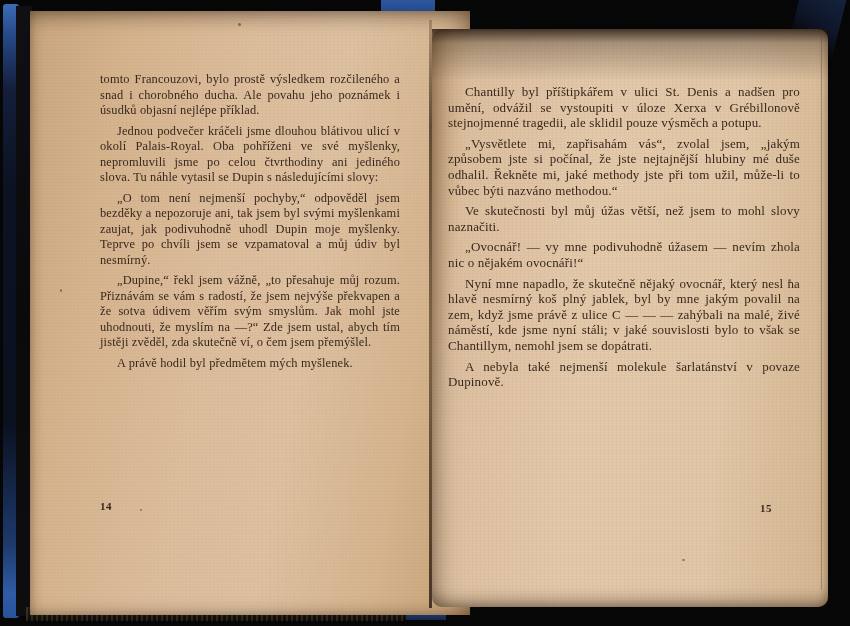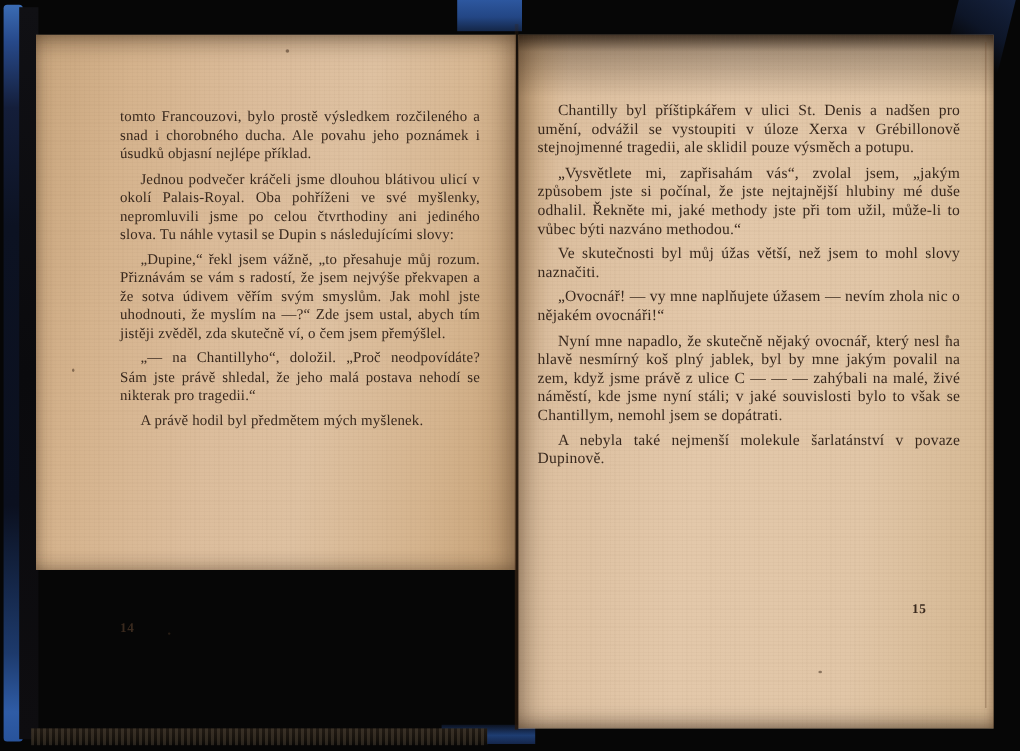--- a/index.html
+++ b/index.html
@@ -37,39 +37,41 @@
   .cloth-bottom-band{
     position:absolute;left:26px;top:607px;width:380px;height:14px;
     background:
       repeating-linear-gradient(90deg,rgba(120,105,85,.28) 0 2px,rgba(0,0,0,0) 2px 5px),
       linear-gradient(180deg,#221b14 0%,#14100b 70%,#090807 100%);
   }
 
   
   .page{position:absolute;}
   .page-left{
-    left:30px;top:29px;width:400px;height:446px;
+    left:30px;top:11px;width:400px;height:604px;
     background:linear-gradient(100deg,#c9a67e 0%,#d5b38d 18%,#dcbd9c 42%,#dec1a1 60%,#d5b48e 82%,#c8a47a 97%);
     box-shadow:
       inset -16px 0 24px -10px rgba(70,45,25,.50),
       inset 10px 0 14px -10px rgba(60,40,20,.40),
       inset 0 16px 20px -14px rgba(40,25,12,.55),
       inset 0 -10px 14px -10px rgba(40,25,12,.35);
+    padding-left: 40px;
   }
   .gutter-crease{
     position:absolute;left:429px;top:20px;width:3px;height:588px;
     background:linear-gradient(180deg,rgba(54,34,18,.25) 0%,rgba(54,34,18,.72) 18%,rgba(70,46,26,.6) 55%,rgba(40,24,12,.8) 100%);
   }
   .page-right{
     left:432px;top:29px;width:396px;height:578px;
     background:linear-gradient(95deg,#cba77d 0%,#dcbf9f 10%,#e3c8aa 40%,#e1c6a7 72%,#d5b893 96%);
     box-shadow:
       inset 14px 0 22px -10px rgba(60,38,20,.50),
       inset -6px 0 10px -6px rgba(90,60,35,.55),
       inset 0 -14px 18px -12px rgba(30,18,10,.55);
+    border-radius: 10px;
   }
   .page-right .top-shadow{
     position:absolute;left:0;top:0;width:100%;height:60px;
     background:linear-gradient(to bottom,rgba(28,17,9,.78) 0,rgba(28,17,9,.30) 14px,rgba(28,17,9,0) 52px);
     pointer-events:none;
   }
   .page-right .edge-line{
     position:absolute;right:6px;top:6px;width:1px;height:96%;
     background:rgba(100,68,42,.38);
   }
@@ -110,40 +112,40 @@
 
   <div class="page page-left">
     <div class="grain"></div>
     <div class="speck" style="left:208px;top:12px;width:3px;height:3px;"></div>
     <div class="speck" style="left:110px;top:498px;width:2px;height:2px;"></div>
     <div class="speck" style="left:30px;top:278px;width:2px;height:3px;"></div>
 
     <div class="text-block tb-left">
       <p>tomto Francouzovi, bylo prostě výsledkem rozčileného a snad i chorobného ducha. Ale povahu jeho poznámek i úsudků objasní nejlépe příklad.</p>
       <p class="indent">Jednou podvečer kráčeli jsme dlouhou blátivou ulicí v okolí Palais-Royal. Oba pohříženi ve své myšlenky, nepromluvili jsme po celou čtvrthodiny ani jediného slova. Tu náhle vytasil se Dupin s následujícími slovy:</p>
+      <p class="indent">„O tom není nejmenší pochyby,“ odpověděl jsem bezděky a nepozoruje ani, tak jsem byl svými myšlenkami zaujat, jak podivuhodně uhodl Dupin moje myšlenky. Teprve po chvíli jsem se vzpamatoval a můj údiv byl nesmírný.</p>
       <p class="indent">„Dupine,“ řekl jsem vážně, „to přesahuje můj rozum. Přiznávám se vám s radostí, že jsem nejvýše překvapen a že sotva údivem věřím svým smyslům. Jak mohl jste uhodnouti, že myslím na —?“ Zde jsem ustal, abych tím jistěji zvěděl, zda skutečně ví, o čem jsem přemýšlel.</p>
-      <p class="indent">„— na Chantillyho“, doložil. „Proč neodpovídáte? Sám jste právě shledal, že jeho malá postava nehodí se nikterak pro tragedii.“</p>
       <p class="indent">A právě hodil byl předmětem mých myšlenek.</p>
     </div>
     <div class="page-num pn-left">14</div>
   </div>
 
   <div class="gutter-crease"></div>
 
   <div class="page page-right">
     <div class="top-shadow"></div>
     <div class="edge-line"></div>
     <div class="grain"></div>
     <div class="speck" style="left:250px;top:530px;width:3px;height:2px;"></div>
     <div class="speck" style="left:356px;top:250px;width:3px;height:3px;"></div>
 
     <div class="text-block tb-right">
       <p class="indent">Chantilly byl příštipkářem v ulici St. Denis a nadšen pro umění, odvážil se vystoupiti v úloze Xerxa v Grébillonově stejnojmenné tragedii, ale sklidil pouze výsměch a potupu.</p>
       <p class="indent">„Vysvětlete mi, zapřisahám vás“, zvolal jsem, „jakým způsobem jste si počínal, že jste nejtajnější hlubiny mé duše odhalil. Řekněte mi, jaké methody jste při tom užil, může-li to vůbec býti nazváno methodou.“</p>
       <p class="indent">Ve skutečnosti byl můj úžas větší, než jsem to mohl slovy naznačiti.</p>
-      <p class="indent">„Ovocnář! — vy mne naplňujete úžasem — nevím zhola nic o nějakém ovocnáři!“</p>
+      <p class="indent">„Ovocnář! — vy mne podivuhodně úžasem — nevím zhola nic o nějakém ovocnáři!“</p>
       <p class="indent">Nyní mne napadlo, že skutečně nějaký ovocnář, který nesl na hlavě nesmírný koš plný jablek, byl by mne jakým povalil na zem, když jsme právě z ulice C — — — zahýbali na malé, živé náměstí, kde jsme nyní stáli; v jaké souvislosti bylo to však se Chantillym, nemohl jsem se dopátrati.</p>
       <p class="indent">A nebyla také nejmenší molekule šarlatánství v povaze Dupinově.</p>
     </div>
     <div class="page-num pn-right">15</div>
   </div>
 
 </div>
 
 </body></html>

